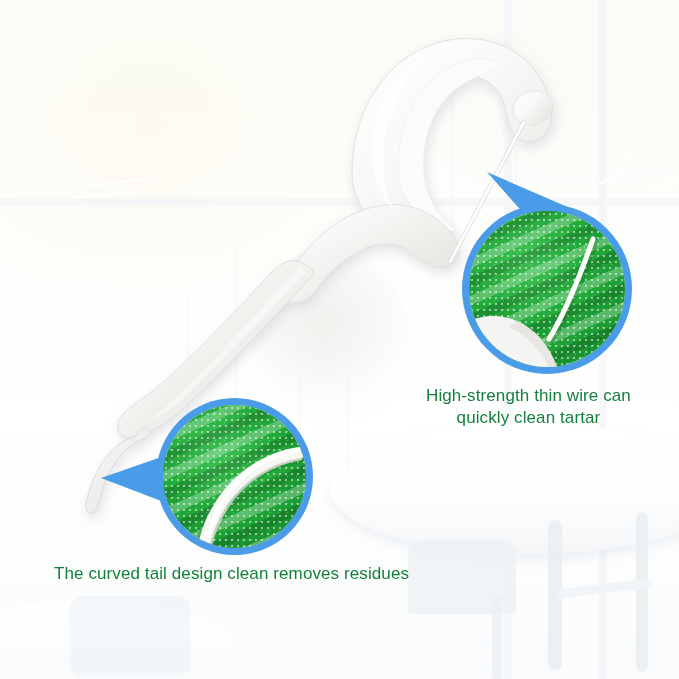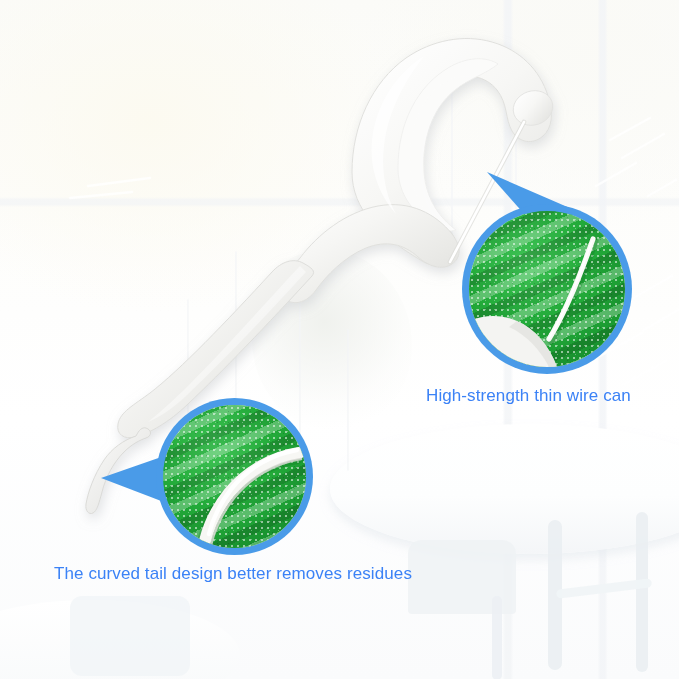--- a/index.html
+++ b/index.html
@@ -103,21 +103,21 @@
       radial-gradient(circle, rgba(255,255,255,0.34) 0.6px, rgba(255,255,255,0) 1px),
       radial-gradient(circle, rgba(0,0,0,0.16) 0.6px, rgba(0,0,0,0) 1px);
     background-size: 6px 6px, 9px 9px, 11px 11px;
     background-position: 0 0, 3px 4px, 5px 1px;
     mix-blend-mode: normal;
   }
 
   
   .caption {
     position: absolute;
-    color: #3b82f6;
+    color: #15803d;
     font-size: 17px;
     line-height: 22px;
     letter-spacing: .1px;
     white-space: nowrap;
   }
   .caption .ln { display: block; }
   #caption-wire { left: 426px; top: 385px; text-align: center; }
   #caption-wire .ln { text-align: center; }
   #caption-tail { left: 54px; top: 563px; text-align: center; }
   #caption-tail .ln { text-align: center; }
@@ -288,19 +288,20 @@
     <svg width="143" height="143" viewBox="0 0 143 143" style="position:absolute; inset:0;">
       <path fill="none" stroke="#0c6b1e" stroke-width="14" stroke-linecap="round" opacity="0.26" d="M134 52 C108 56, 82 70, 64 92 C52 107, 44 124, 40 140"></path>
       <path fill="none" stroke="#f7f7f4" stroke-width="12" stroke-linecap="round" d="M136 48 C110 52, 84 66, 66 88 C54 103, 46 120, 42 136"></path>
       <path fill="none" stroke="#ffffff" stroke-width="4.5" stroke-linecap="round" opacity="0.92" d="M134 45 C110 49, 86 62, 69 83 C58 97, 50 113, 46 129"></path>
       <path fill="none" stroke="#d8d8d4" stroke-width="2.6" stroke-linecap="round" opacity="0.85" d="M138 54 C112 58, 88 72, 71 93 C60 107, 52 123, 48 140"></path>
     </svg>
   </div>
 
   <div class="caption" id="caption-wire">
     <span class="ln">High-strength thin wire can</span>
+    <span class="ln">quickly clean tartar</span>
   </div>
 
   <div class="caption" id="caption-tail">
-    <span class="ln">The curved tail design better removes residues</span>
+    <span class="ln">The curved tail design clean removes residues</span>
   </div>
 
 </div>
 
 </body></html>

